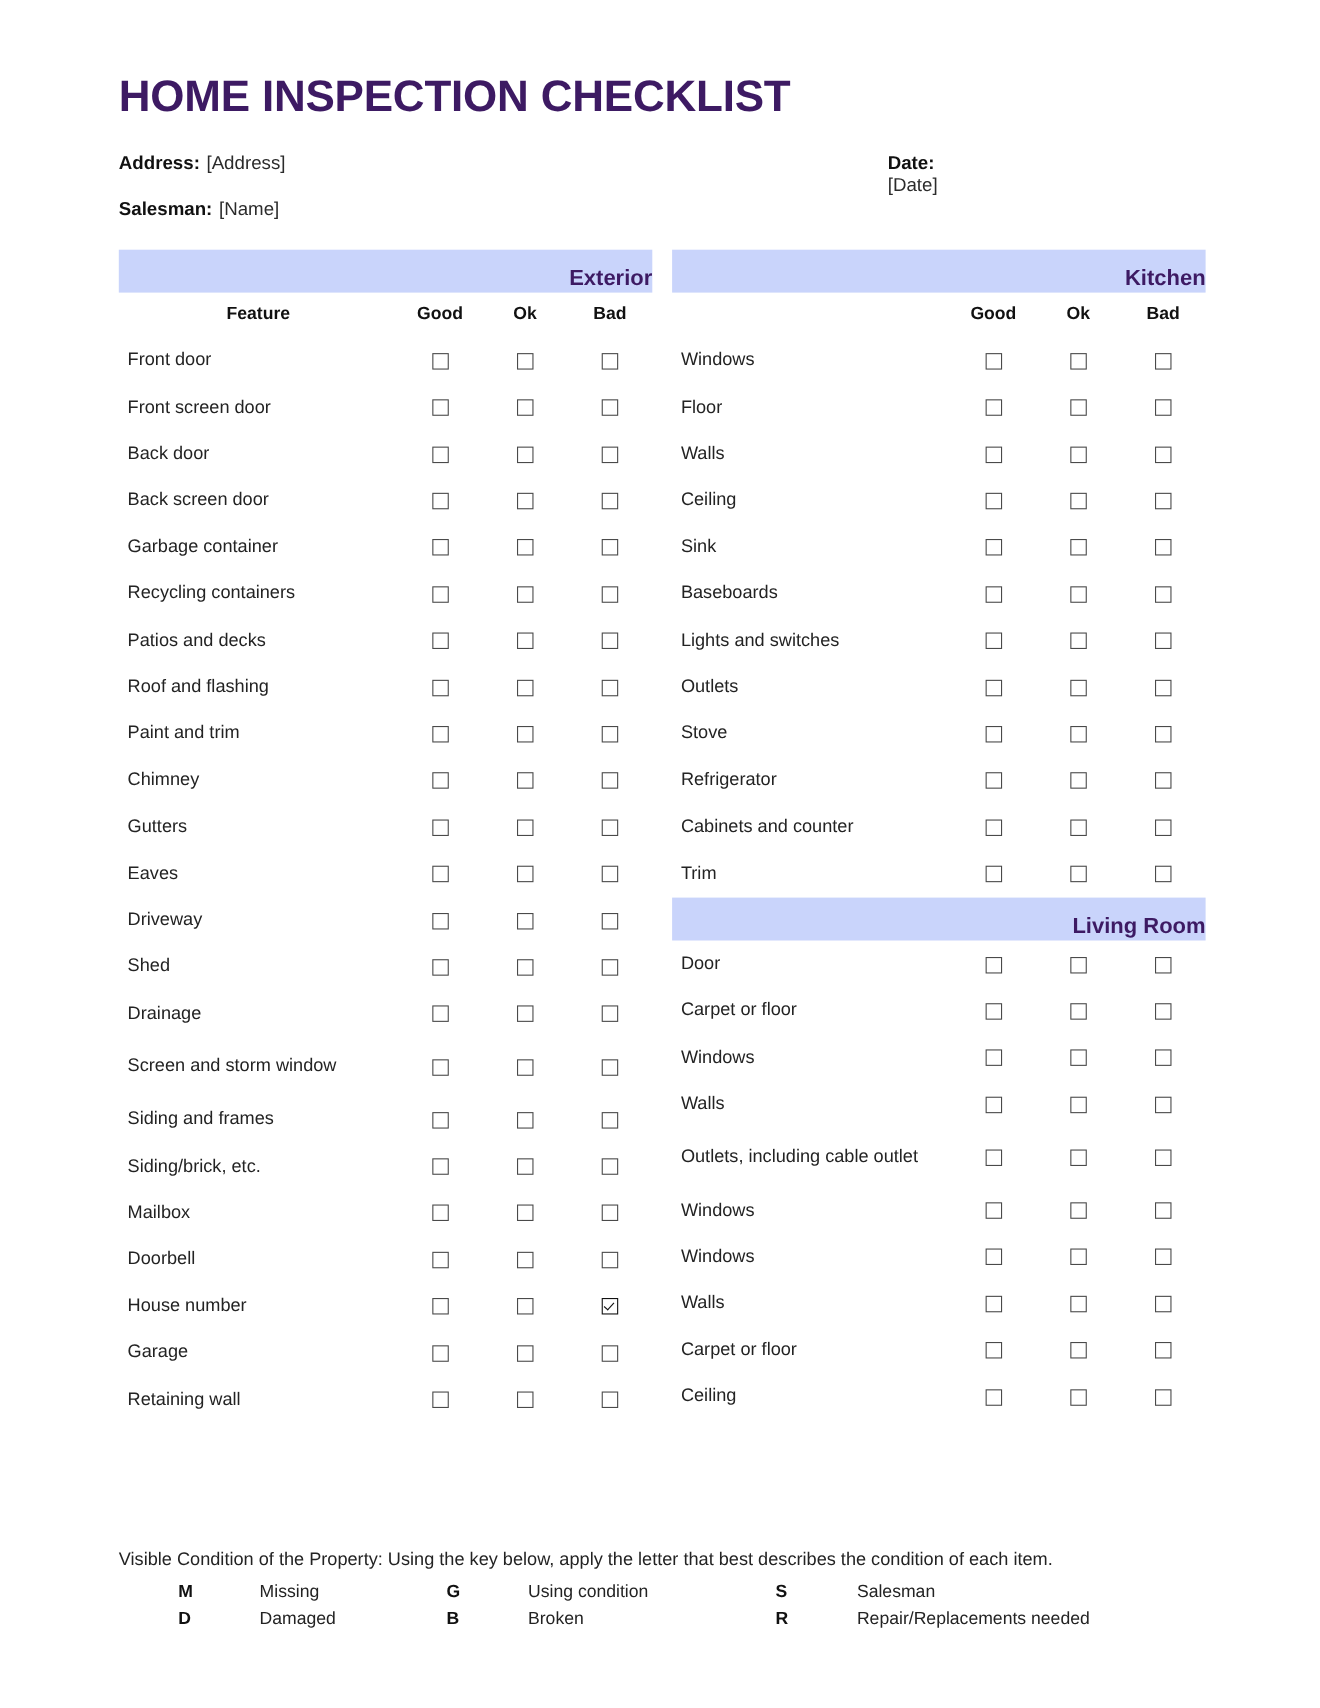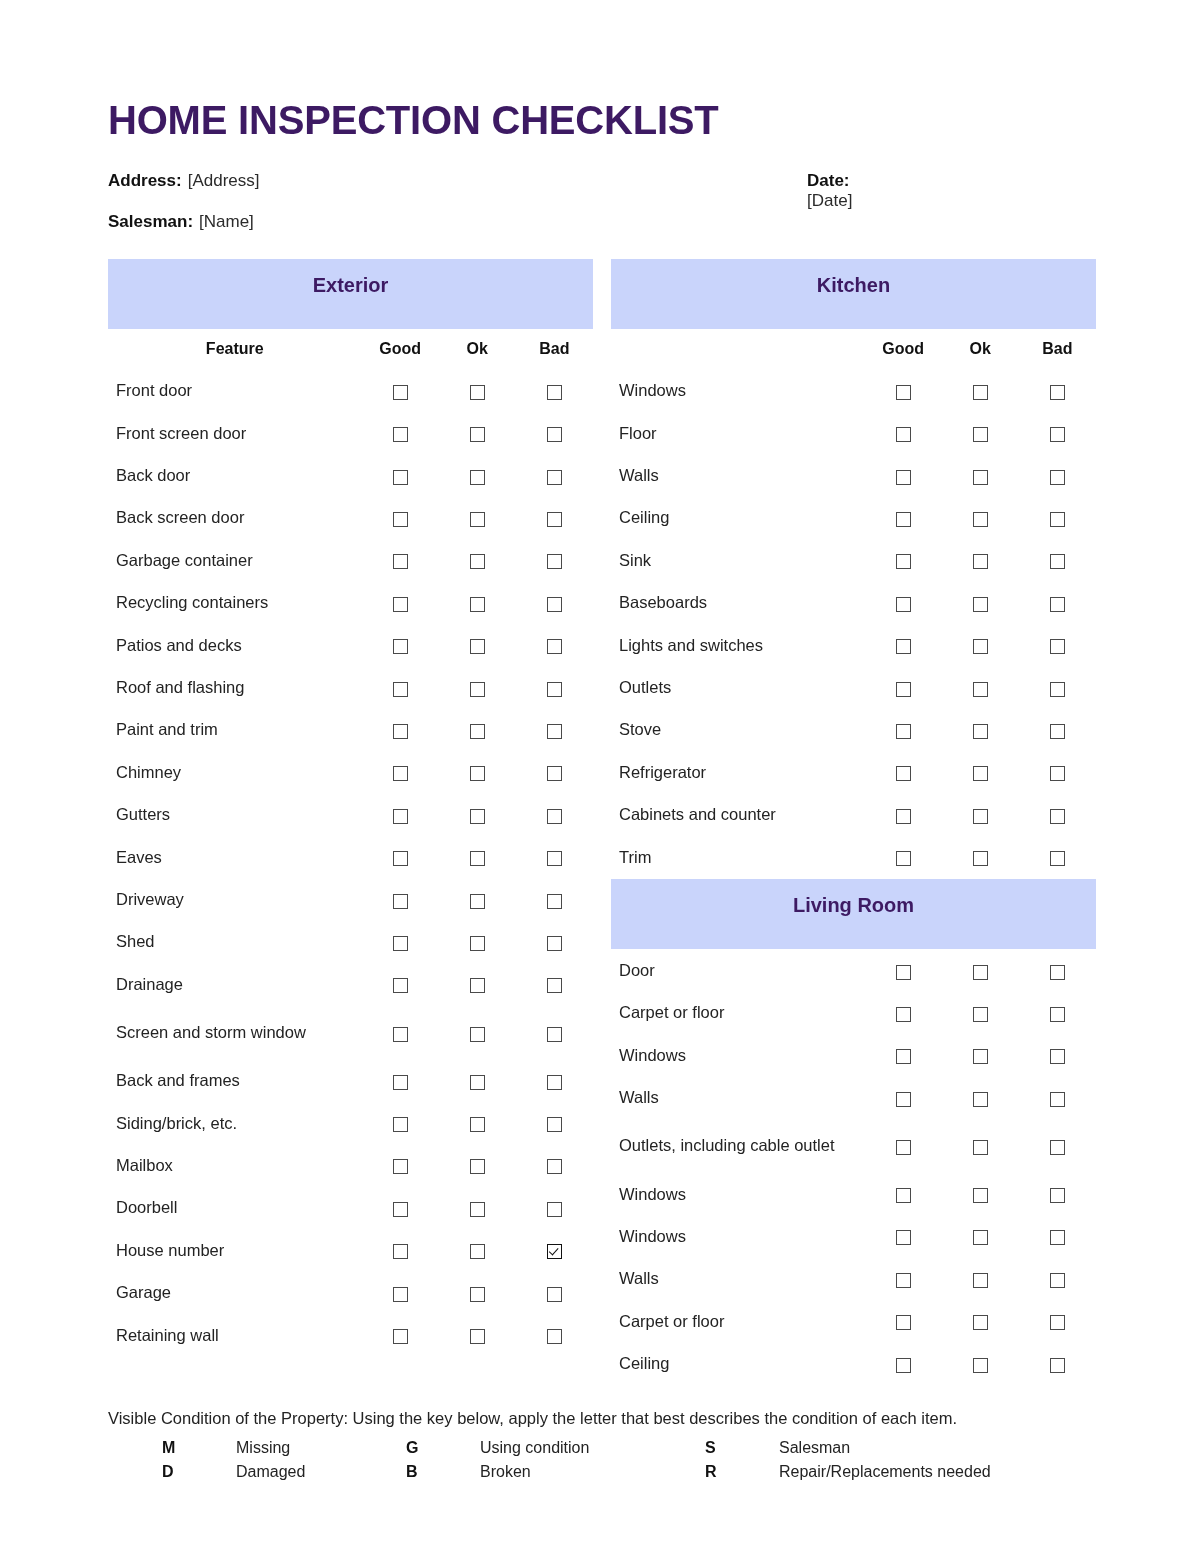--- a/index.html
+++ b/index.html
@@ -20,21 +20,20 @@
     width: 1200px;
     height: 1553px;
     padding: 0;
     box-sizing: border-box;
   }
   .inner {
     position: absolute;
     left: 108px;
     top: 0;
     width: 988px;
-    margin-top: 32px;
   }
 
   
   .doc-title {
     font-size: 40px;
     font-weight: bold;
     color: #3d1a63;
     letter-spacing: -0.2px;
     margin: 0;
     padding-top: 68px;
@@ -79,22 +78,22 @@
     width: 485px;
     flex: 0 0 485px;
   }
 
   
   .band {
     background: #c9d4fb;
     color: #3d1a63;
     font-size: 20px;
     font-weight: bold;
-    text-align: center;
-    height: 70px;
+    text-align: right;
+    height: 39px;
     line-height: 53px;
     margin-bottom: 1px;
   }
 
   
   table.chk {
     width: 100%;
     border-collapse: collapse;
     table-layout: fixed;
   }
@@ -326,21 +325,21 @@
                 <td class="boxcell"><span class="cbox"></span></td>
                 <td class="boxcell"><span class="cbox"></span></td>
               </tr>
               <tr class="two-line">
                 <td class="feature">Screen and storm window</td>
                 <td class="boxcell"><span class="cbox"></span></td>
                 <td class="boxcell"><span class="cbox"></span></td>
                 <td class="boxcell"><span class="cbox"></span></td>
               </tr>
               <tr>
-                <td class="feature">Back and frames</td>
+                <td class="feature">Siding and frames</td>
                 <td class="boxcell"><span class="cbox"></span></td>
                 <td class="boxcell"><span class="cbox"></span></td>
                 <td class="boxcell"><span class="cbox"></span></td>
               </tr>
               <tr>
                 <td class="feature">Siding/brick, etc.</td>
                 <td class="boxcell"><span class="cbox"></span></td>
                 <td class="boxcell"><span class="cbox"></span></td>
                 <td class="boxcell"><span class="cbox"></span></td>
               </tr>

